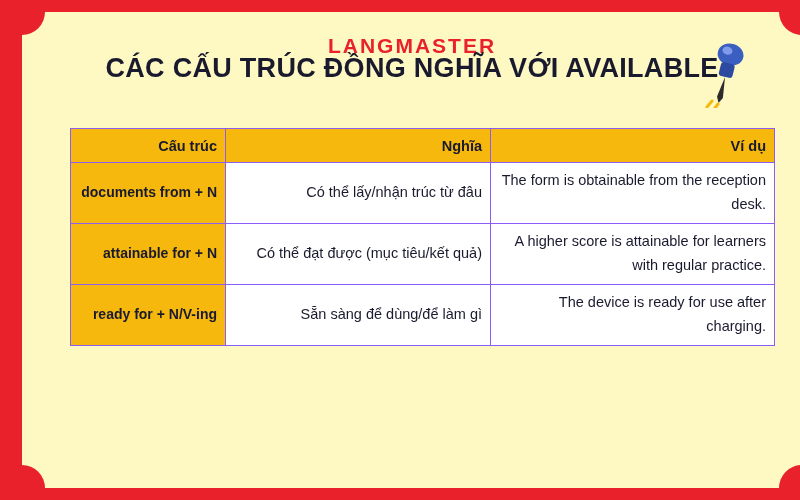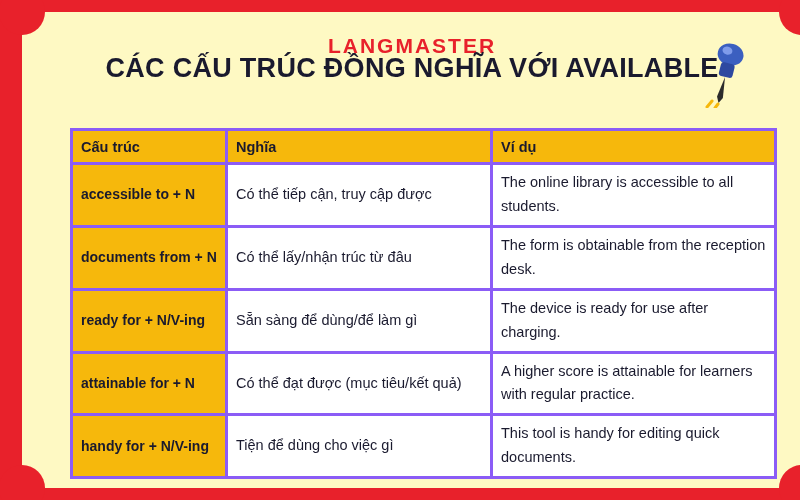--- a/index.html
+++ b/index.html
@@ -78,22 +78,22 @@
 
   table.tbl {
     position: absolute;
     left: 48px;
     top: 116px;
     width: 704px;
     border-collapse: collapse;
     table-layout: fixed;
   }
   table.tbl th, table.tbl td {
-    border: 3px solid #8b5cf6;
-    text-align: left;
+    border: 1px solid #8b5cf6;
+    text-align: right;
     vertical-align: middle;
     padding: 6px 8px;
     box-sizing: border-box;
   }
   table.tbl th {
     background: #f6b80c;
     color: #1a1a2e;
     font-size: 14.5px;
     font-weight: bold;
     height: 34px;
@@ -156,40 +156,30 @@
       </colgroup>
       <thead>
         <tr>
           <th>Cấu trúc</th>
           <th>Nghĩa</th>
           <th>Ví dụ</th>
         </tr>
       </thead>
       <tbody>
         <tr class="row-h">
-          <td class="col-struct">accessible to + N</td>
-          <td class="col-mean">Có thể tiếp cận, truy cập được</td>
-          <td class="col-ex">The online library is accessible to all students.</td>
-        </tr>
-        <tr class="row-h">
           <td class="col-struct">documents from + N</td>
           <td class="col-mean">Có thể lấy/nhận trúc từ đâu</td>
           <td class="col-ex">The form is obtainable from the reception desk.</td>
-        </tr>
-        <tr class="row-h">
-          <td class="col-struct">ready for + N/V-ing</td>
-          <td class="col-mean">Sẵn sàng để dùng/để làm gì</td>
-          <td class="col-ex">The device is ready for use after charging.</td>
         </tr>
         <tr class="row-h">
           <td class="col-struct">attainable for + N</td>
           <td class="col-mean">Có thể đạt được (mục tiêu/kết quả)</td>
           <td class="col-ex">A higher score is attainable for learners with regular practice.</td>
         </tr>
         <tr class="row-h">
-          <td class="col-struct">handy for + N/V-ing</td>
-          <td class="col-mean">Tiện để dùng cho việc gì</td>
-          <td class="col-ex">This tool is handy for editing quick documents.</td>
+          <td class="col-struct">ready for + N/V-ing</td>
+          <td class="col-mean">Sẵn sàng để dùng/để làm gì</td>
+          <td class="col-ex">The device is ready for use after charging.</td>
         </tr>
       </tbody>
     </table>
   </div>
 </div>
 
 </body></html>

